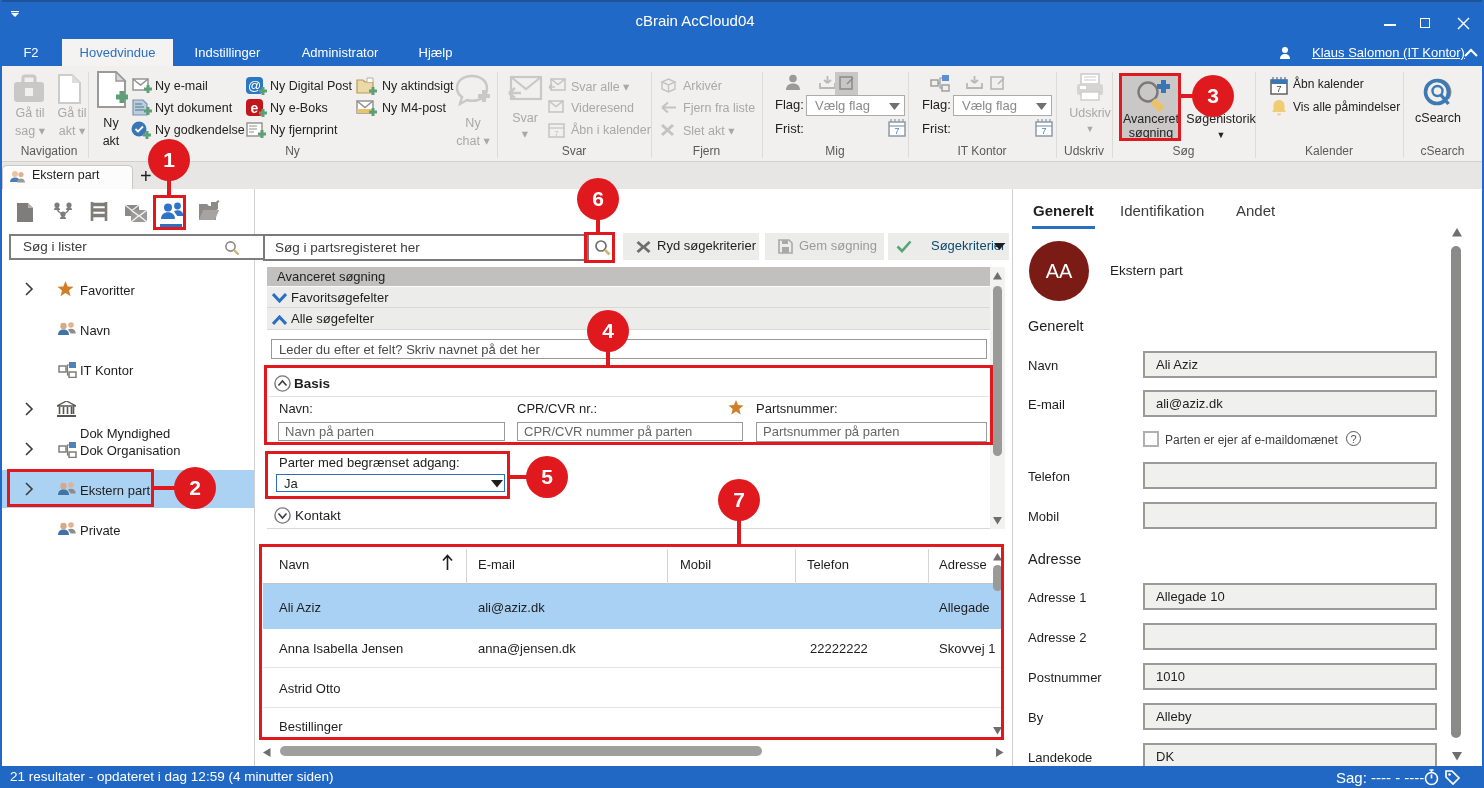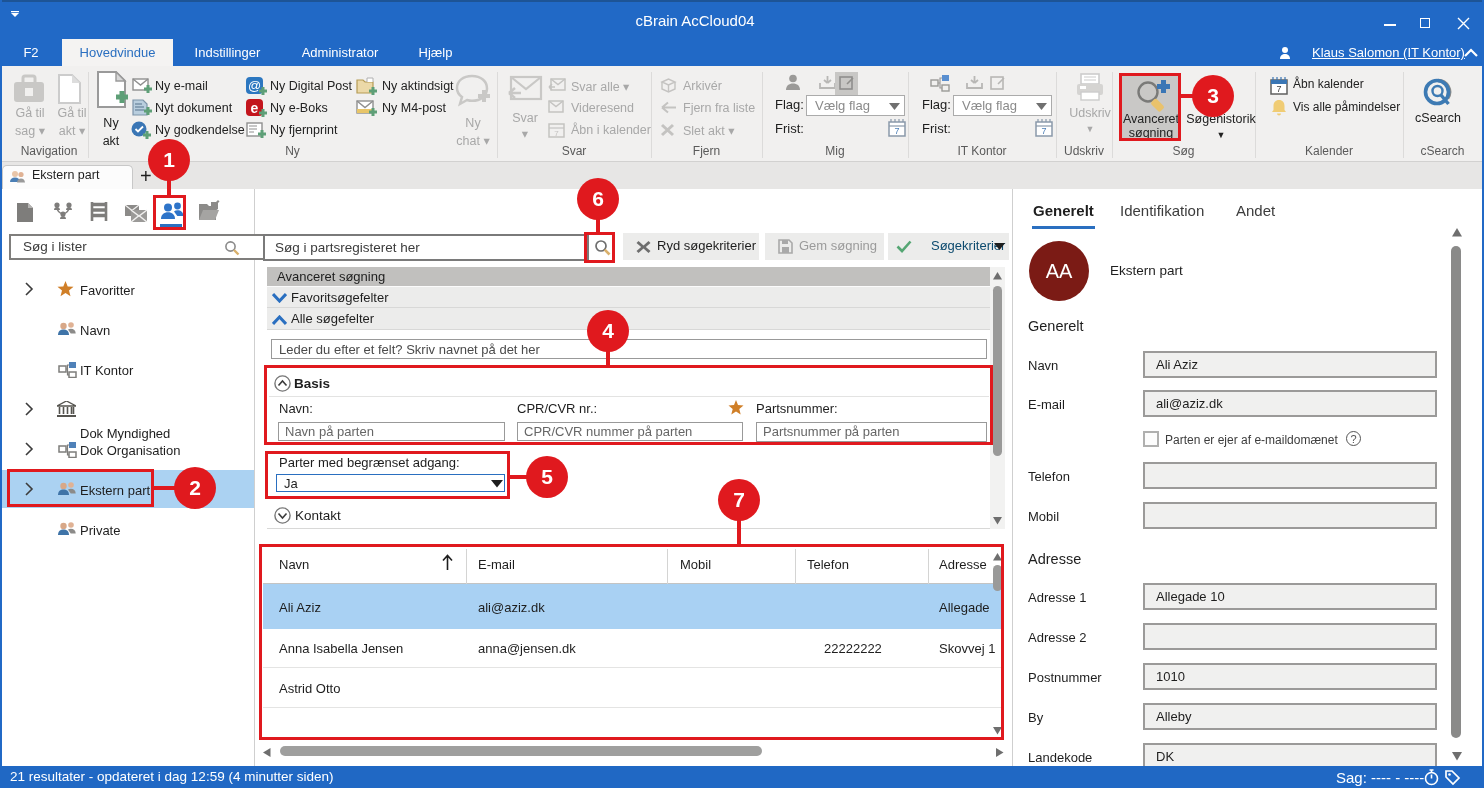--- a/index.html
+++ b/index.html
@@ -518,25 +518,28 @@
     <div class="lbl" style="left:552px;top:368px;">Telefon</div>
     <div class="lbl" style="left:684px;top:368px;">Adresse</div>
     <div class="abs" style="left:8px;top:395px;width:741px;height:45px;background:#a9d1f3;">
       <div class="lbl" style="left:16px;top:16px;">Ali Aziz</div>
       <div class="lbl" style="left:215px;top:16px;">ali@aziz.dk</div>
       <div class="lbl" style="left:676px;top:16px;">Allegade</div>
     </div>
     <div class="abs" style="left:8px;top:440px;width:741px;height:39px;border-bottom:1px solid #e4e4e3;">
       <div class="lbl" style="left:16px;top:12px;">Anna Isabella Jensen</div>
       <div class="lbl" style="left:215px;top:12px;">anna@jensen.dk</div>
-      <div class="lbl" style="left:547px;top:12px;margin-left:14px;">22222222</div>
+      <div class="lbl" style="left:547px;top:12px;">22222222</div>
       <div class="lbl" style="left:676px;top:12px;">Skovvej 1</div>
     </div>
     <div class="abs" style="left:8px;top:479px;width:741px;height:40px;border-bottom:1px solid #e4e4e3;">
       <div class="lbl" style="left:16px;top:13px;">Astrid Otto</div>
+    </div>
+    <div class="abs" style="left:8px;top:519px;width:741px;height:32px;">
+      <div class="lbl" style="left:16px;top:11px;">Bestillinger</div>
     </div>
 
     <svg class="abs" style="left:738px;top:364px;" width="9" height="8" viewBox="0 0 9 8">
         <path d="M0 7.5h9L4.5 0z" fill="#6e6e6e"></path>
       </svg>
     <div class="abs" style="left:738px;top:376px;width:9px;height:26px;background:#9a9a99;border-radius:5px;"></div>
     <svg class="abs" style="left:738px;top:538px;" width="9" height="8" viewBox="0 0 9 8">
         <path d="M0 0h9L4.5 7.5z" fill="#6e6e6e"></path>
       </svg>
 

